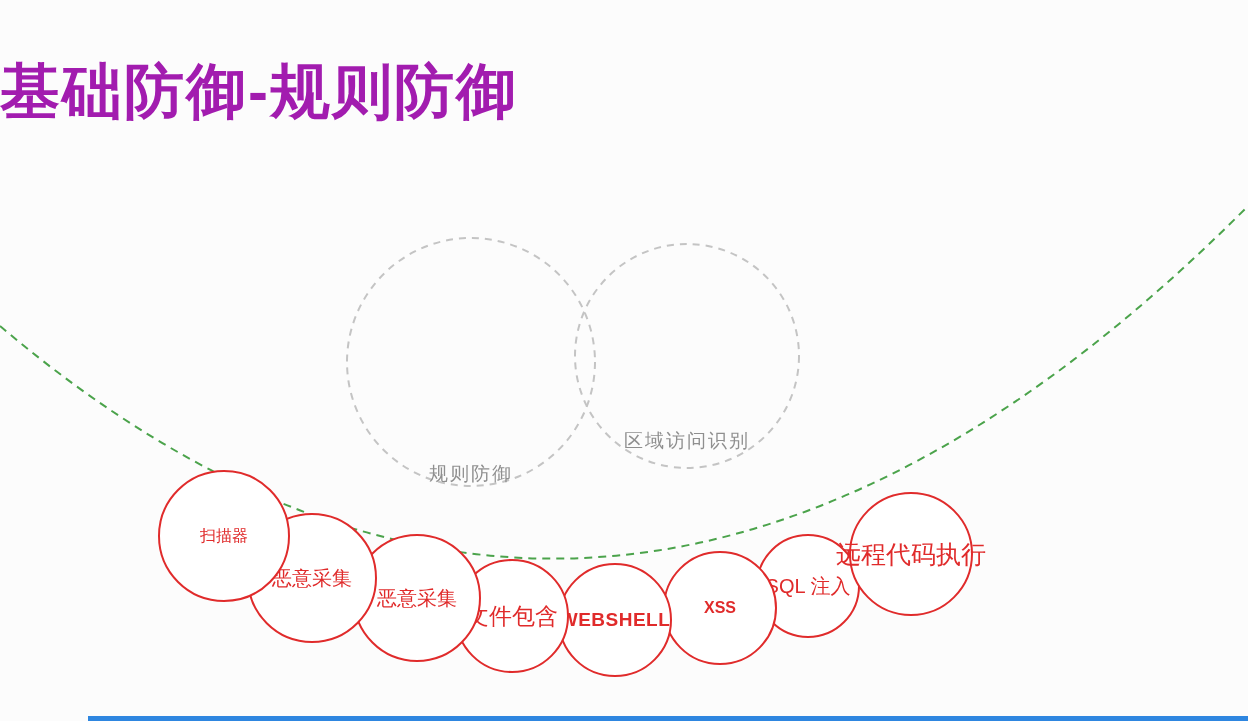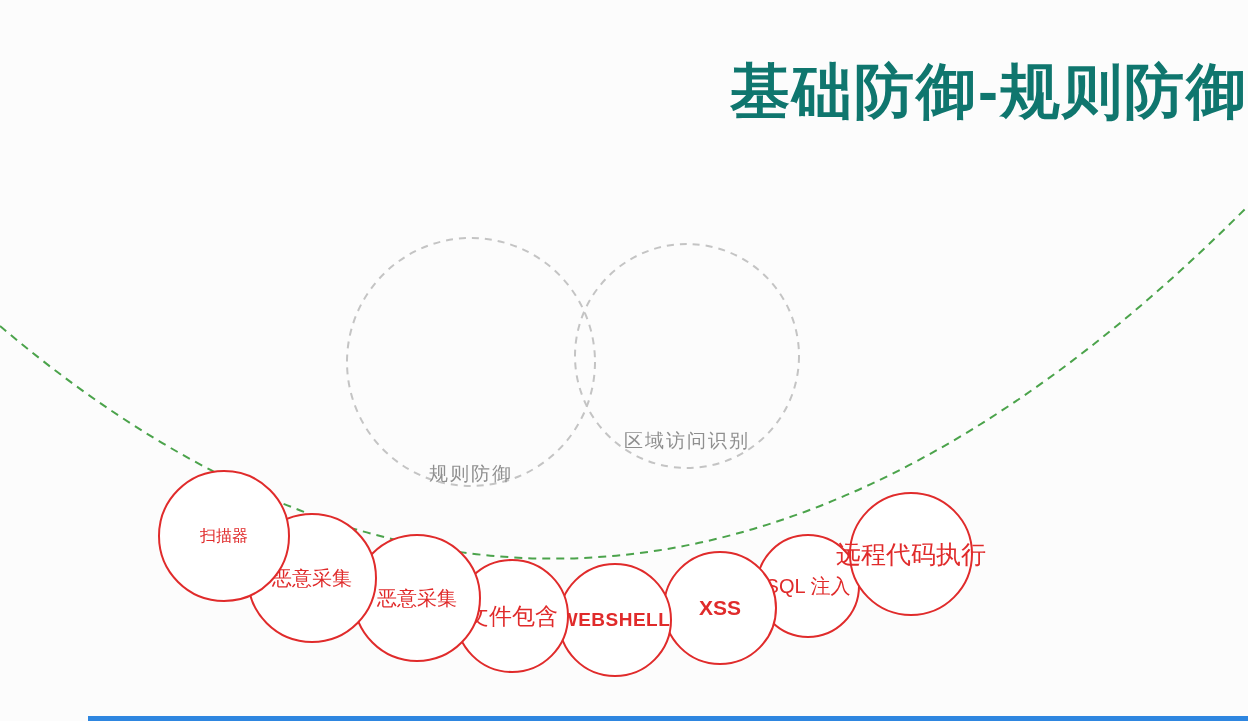--- a/index.html
+++ b/index.html
@@ -7,27 +7,26 @@
   body {
     background: #fcfcfc;
     font-family: "Liberation Sans", "DejaVu Sans", sans-serif;
     overflow: hidden;
   }
   .stage { position: relative; width: 1248px; height: 721px; overflow: hidden; }
 
   .title {
     position: absolute;
     top: 52px; left: 0; width: 100%;
-    text-align: right;
+    text-align: left;
     font-size: 60px;
     font-weight: 700;
     letter-spacing: 2px;
-    color: #0f766e;
+    color: #a21caf;
     z-index: 2;
-    padding-left: 19px;
   }
 
   svg.layer { position: absolute; left: 0; top: 0; z-index: 1; }
 
   
   .glabel {
     position: absolute;
     display: flex; align-items: flex-end; justify-content: center;
     color: #8F8F8F; font-size: 19px; letter-spacing: 2px;
     z-index: 3; white-space: nowrap;
@@ -43,21 +42,21 @@
     background: #ffffff;
     display: flex; align-items: center; justify-content: center;
     color: #E02B2B;
     white-space: nowrap;
   }
   .c1 { left: 158px; top: 470px; width: 132px; height: 132px; z-index: 18; font-size: 16px; }
   .c2 { left: 247px; top: 513px; width: 130px; height: 130px; z-index: 17; font-size: 20px; }
   .c3 { left: 353px; top: 534px; width: 128px; height: 128px; z-index: 16; font-size: 20px; text-align: center; }
   .c4 { left: 455px; top: 559px; width: 114px; height: 114px; z-index: 15; font-size: 23px; }
   .c5 { left: 558px; top: 563px; width: 114px; height: 114px; z-index: 14; font-size: 19px; font-weight: 700; letter-spacing: .5px; }
-  .c6 { left: 663px; top: 551px; width: 114px; height: 114px; z-index: 13; font-size: 21px; font-weight: 700; }
+  .c6 { left: 663px; top: 551px; width: 114px; height: 114px; z-index: 13; font-size: 16px; font-weight: 700; }
   .c7 { left: 756px; top: 534px; width: 104px; height: 104px; z-index: 11; font-size: 20px; }
   .c8 { left: 831px; top: 492px; width: 124px; height: 124px; z-index: 12; font-size: 25px; margin-left: 18px; }
 
   .bottom-bar {
     position: absolute;
     left: 88px; right: 0; bottom: 0; height: 5px;
     background: #2E86E0;
     z-index: 20;
   }
 </style>

